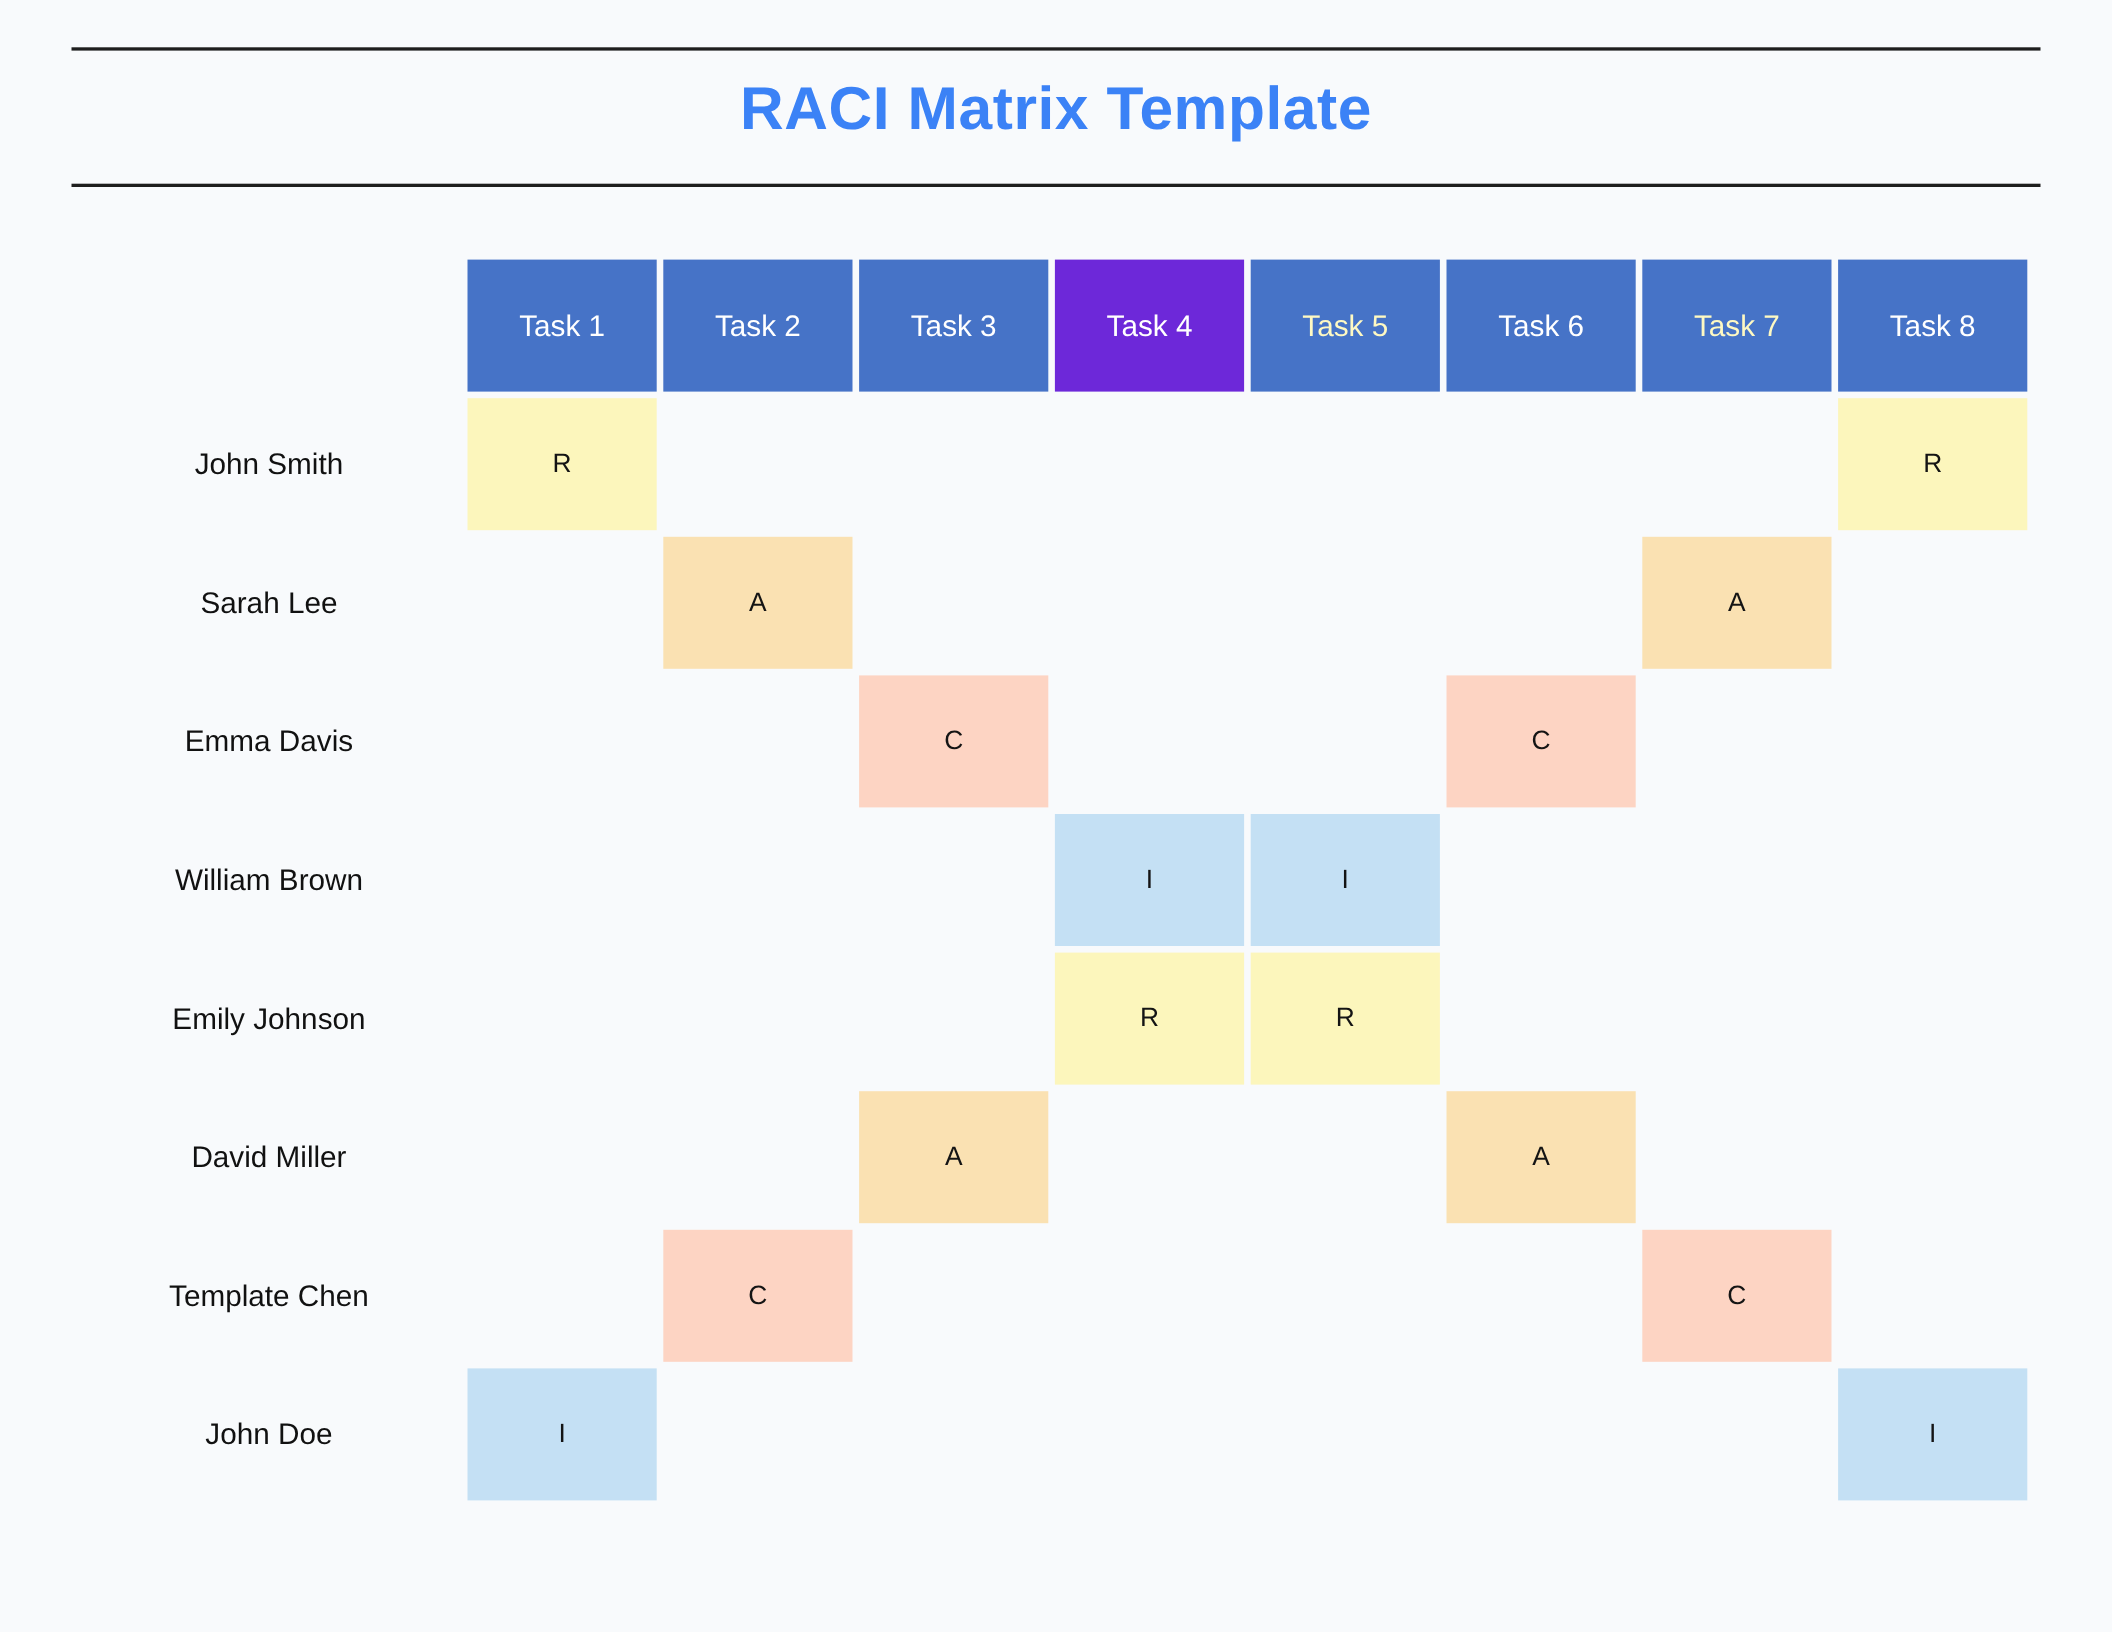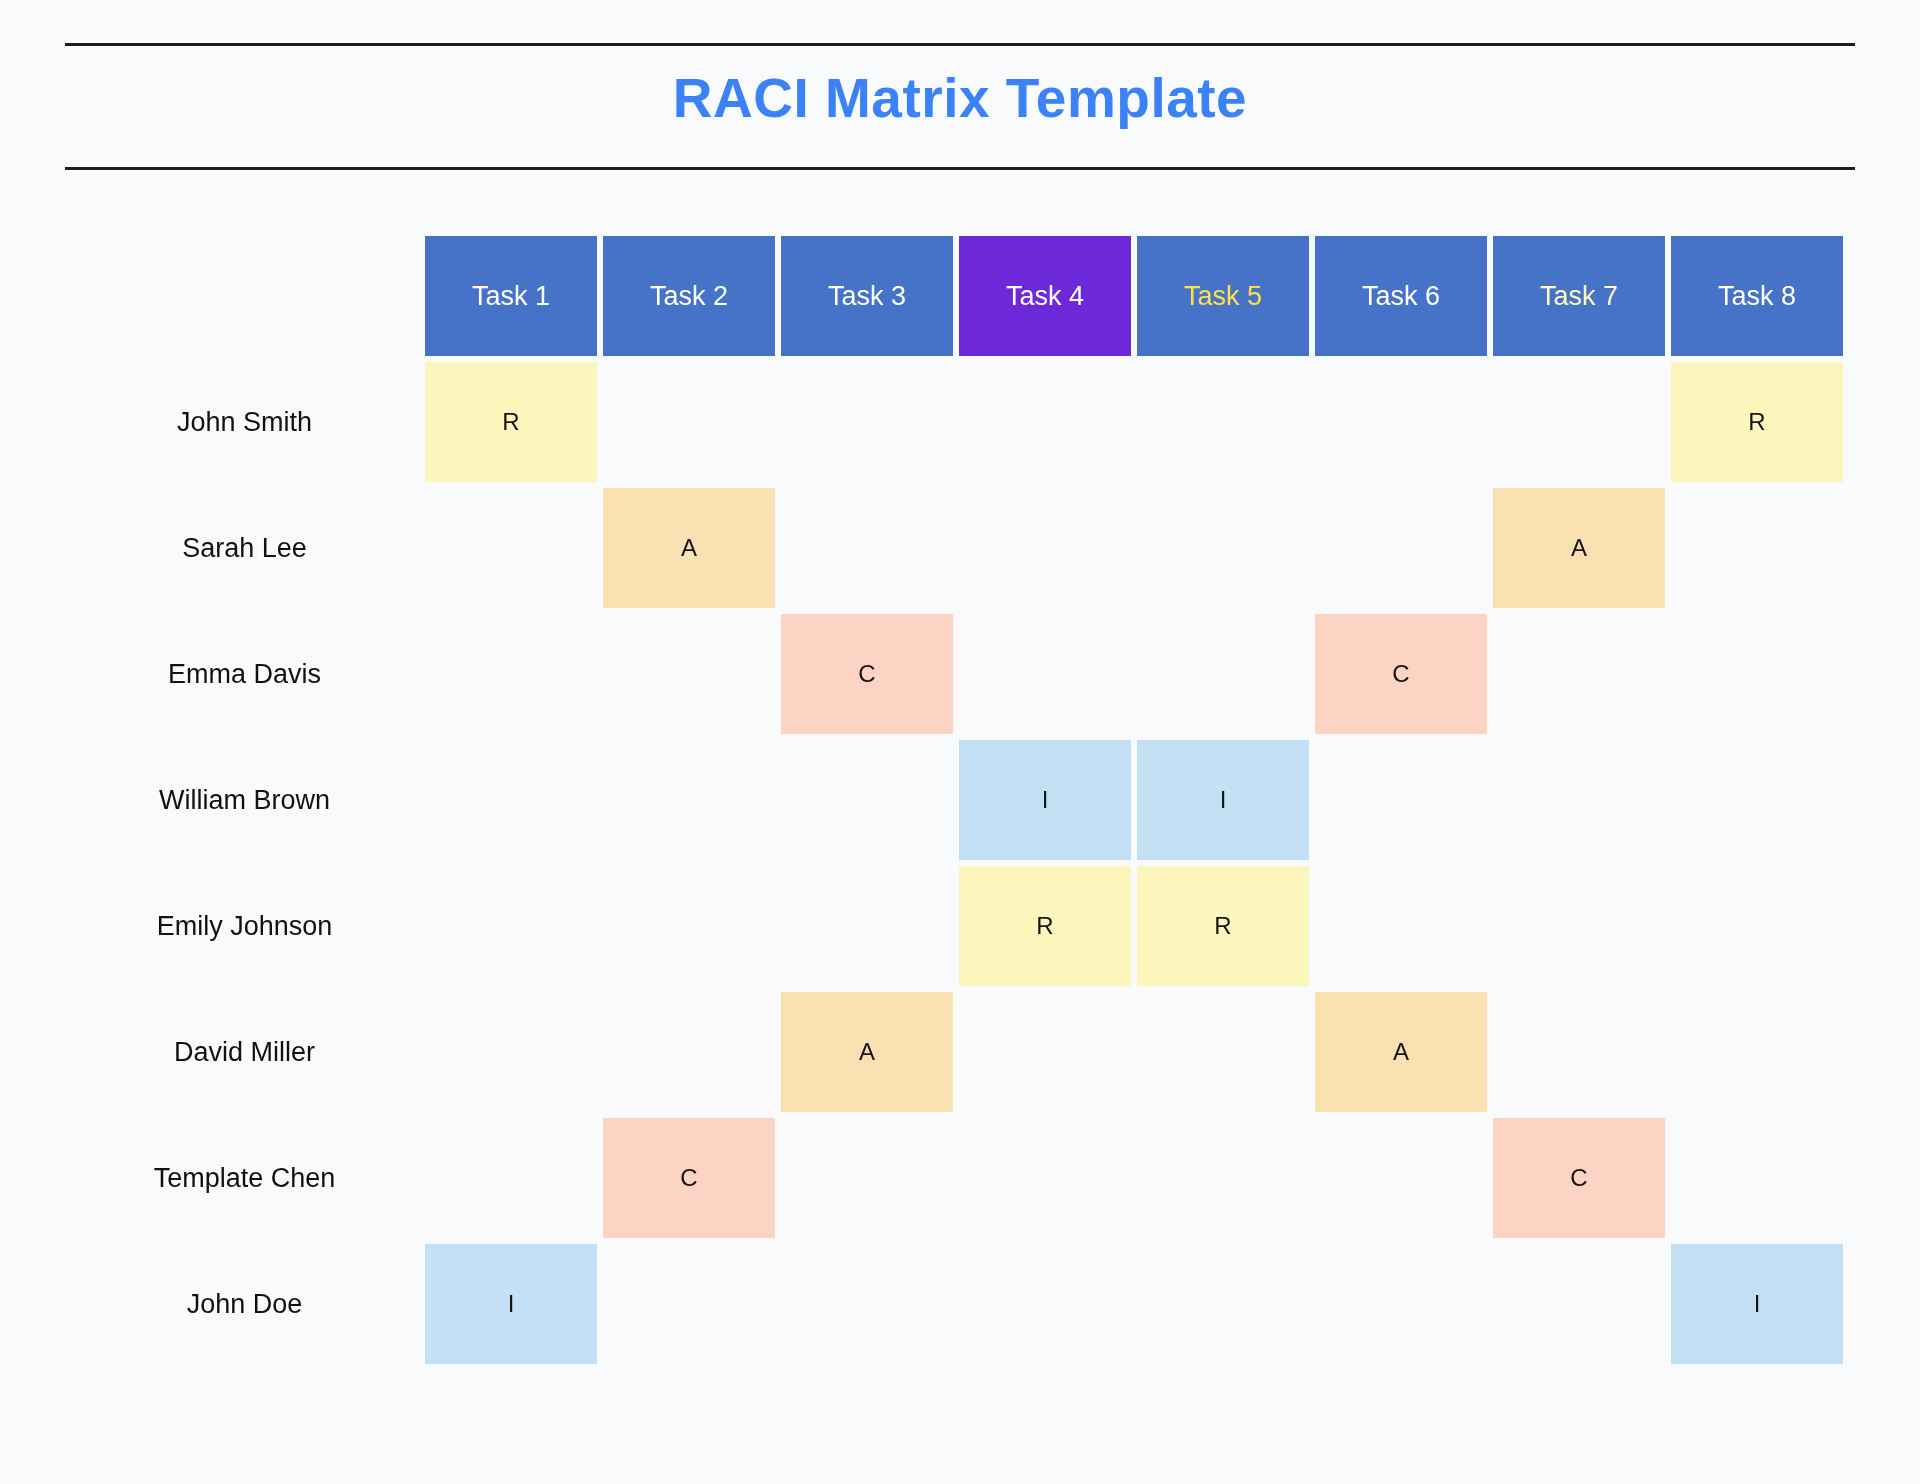--- a/index.html
+++ b/index.html
@@ -82,21 +82,21 @@
 <div class="page">
   <div class="rule rule-top"></div>
   <h1 class="title">RACI Matrix Template</h1>
   <div class="rule rule-bottom"></div>
   <div class="matrix" id="matrix">
       <div class="corner"></div>
       <div class="task-header" style="background: rgb(70, 115, 199); color: rgb(255, 255, 255);">Task 1</div>
       <div class="task-header" style="background: rgb(70, 115, 199); color: rgb(255, 255, 255);">Task 2</div>
       <div class="task-header" style="background: rgb(70, 115, 199); color: rgb(255, 255, 255);">Task 3</div>
       <div class="task-header" style="background: #6d28d9; color: rgb(255, 255, 255);">Task 4</div>
-      <div class="task-header" style="background: rgb(70, 115, 199); color: #fde047;">Task 5</div>
+      <div class="task-header" style="background: rgb(70, 115, 199); color: #fef9c3;">Task 5</div>
       <div class="task-header" style="background: rgb(70, 115, 199); color: rgb(255, 255, 255);">Task 6</div>
       <div class="task-header" style="background: rgb(70, 115, 199); color: #fef9c3;">Task 7</div>
       <div class="task-header" style="background: rgb(70, 115, 199); color: rgb(255, 255, 255);">Task 8</div>
       <div class="person-label">John Smith</div>
       <div class="cell" style="background: rgb(252, 246, 188);">R</div>
       <div class="cell"></div>
       <div class="cell"></div>
       <div class="cell"></div>
       <div class="cell"></div>
       <div class="cell"></div>

